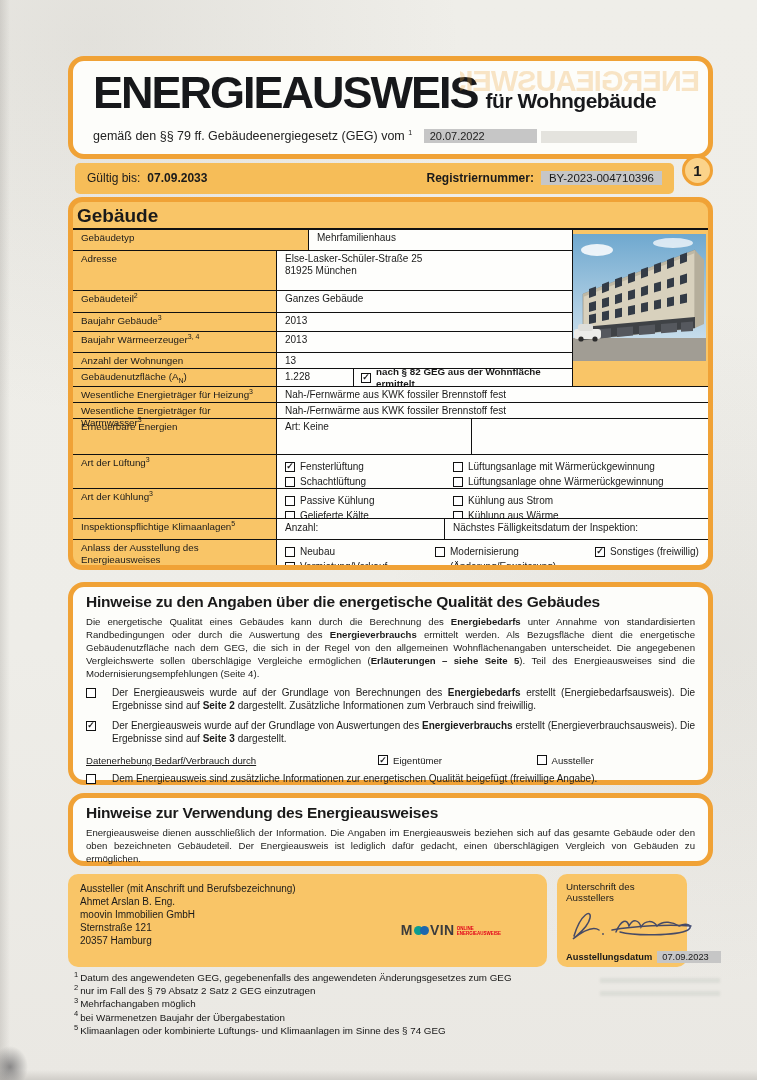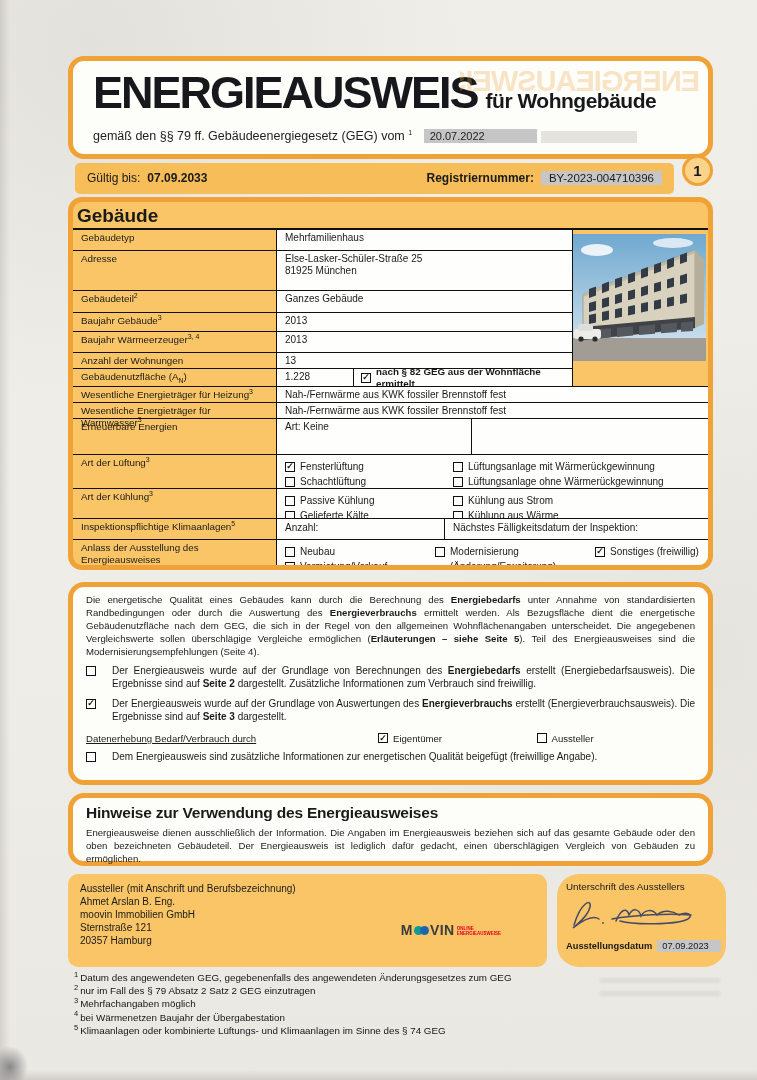--- a/index.html
+++ b/index.html
@@ -37,21 +37,21 @@
   .vdate { font-weight:bold; margin-left:7px; }
   .reg-label { font-weight:bold; margin-right:7px; }
   .reg-chip { font-size:11.5px; padding:1px 8px; }
   .page-circle { left:682px; top:155px; width:31px; height:31px; border-radius:50%; border:3.5px solid #f0a236; background:#fbd38a; display:flex; align-items:center; justify-content:center; font-weight:bold; font-size:15px; }
 
   
   .gebaeude-box { left:68px; top:197px; width:645px; height:373px; background:#f9c567; border-radius:14px; overflow:hidden; }
   .gb-title { font-size:19px; font-weight:bold; padding:3px 0 1px 4px; border-bottom:2.5px solid #111; }
   .trow { display:flex; border-top:1.5px solid #111; position:relative; }
   .toprows { width:500px; }
-  .toprows .trow:first-child { border-top:none; }
+  .toprows .trow:first-child { border-top:none;gap:32px; }
   .botrows .trow:first-child { border-top:1.5px solid #111; }
   .tlabel { width:203px; flex:none; padding:2px 4px 0 8px; font-size:9.8px; line-height:11.5px; }
   .tvalue { flex:1; background:#fefefc; border-left:1.5px solid #111; padding:2px 6px 0 8px; font-size:10px; line-height:12px; }
   .toprows .tvalue { border-right:1.5px solid #111; }
   .vcell { border-right:1.5px solid #111; flex:none; }
   .rh16{height:16px}.rh18{height:18px}.rh19{height:19px}.rh20{height:20px}.rh21{height:21px}
   .rh22{height:22px}.rh30{height:30px}.rh34{height:34px}.rh36{height:36px}.rh40{height:40px}
   .cb { width:10px; height:10px; border:1.2px solid #111; display:inline-flex; align-items:center; justify-content:center; font-size:9px; font-weight:bold; background:#fff; margin-right:5px; flex:none; line-height:9px; }
   .opt { display:flex; align-items:center; margin-top:2px; font-size:10px; line-height:13px; white-space:nowrap; }
   .optcol1 { width:168px; flex:none; padding-top:1px; }
@@ -71,21 +71,21 @@
   .daten-row .dopt { display:flex; align-items:center; width:186px; }
 
   
   .issuer-box { left:68px; top:874px; width:479px; height:93px; background:#f9c567; border-radius:10px; padding:8px 12px; font-size:10px; line-height:13px; }
   .moovin { position:absolute; right:46px; bottom:30px; display:flex; align-items:center; }
   .moovin .m { font-weight:bold; font-size:14px; color:#3c3c3c; letter-spacing:0.5px; }
   .moovin .dot { width:9px; height:9px; border-radius:50%; display:inline-block; }
   .moovin .d1 { background:#0d9c8f; margin-left:1px; }
   .moovin .d2 { background:#1d66ae; margin-left:-3px; margin-right:1px; }
   .moovin .sub { font-size:4.5px; line-height:5px; color:#e2001a; margin-left:2px; font-weight:bold; }
-  .signature-box { left:557px; top:874px; width:169px; height:93px; background:#f9c567; border-radius:22px; padding:7px 9px 0 9px; }
+  .signature-box { left:557px; top:874px; width:130px; height:93px; background:#f9c567; border-radius:10px; padding:7px 9px 0 9px; }
   .sig-title { font-size:9.8px; line-height:11px; }
   .sig-svg { margin:0 0 0 -2px; }
   .sig-date-row { display:flex; align-items:center; font-size:9.3px; }
   .sig-date-row .chip { padding:1px 12px 1px 5px; margin-left:5px; font-size:9.3px; }
 
   
   .footnotes { left:74px; top:971px; width:580px; font-size:9.8px; line-height:13.2px; color:#161616; }
   .fn sup { font-size:7.5px; margin-right:2px; }
 
   
@@ -326,20 +326,21 @@
       <g>
         <rect x="1" y="95" width="27" height="10" rx="3" fill="#ecece9"></rect>
         <rect x="5" y="90" width="15" height="7" rx="2.5" fill="#dededa"></rect>
         <circle cx="8" cy="105" r="2.6" fill="#2c2c2c"></circle>
         <circle cx="22" cy="105" r="2.6" fill="#2c2c2c"></circle>
       </g>
     </svg>
   </div>
 
   <div class="obox hints-box">
+    <div class="sec-title">Hinweise zu den Angaben über die energetische Qualität des Gebäudes</div>
     <div class="para">
       <span>Die energetische Qualität eines Gebäudes kann durch die Berechnung des </span><span class="b">Energiebedarfs</span><span> unter Annahme von standardisierten Randbedingungen oder durch die Auswertung des </span><span class="b">Energieverbrauchs</span><span> ermittelt werden. Als Bezugsfläche dient die energetische Gebäudenutzfläche nach dem GEG, die sich in der Regel von den allgemeinen Wohnflächenangaben unterscheidet. Die angegebenen Vergleichswerte sollen überschlägige Vergleiche ermöglichen (</span><span class="b">Erläuterungen – siehe Seite 5</span><span>). Teil des Energieausweises sind die Modernisierungsempfehlungen (Seite 4).</span>
     </div>
     <div class="cbitem">
       <span class="cb"></span>
       <div class="txt">
         <span>Der Energieausweis wurde auf der Grundlage von Berechnungen des </span><span class="b">Energiebedarfs</span><span> erstellt (Energiebedarfsausweis). Die Ergebnisse sind auf </span><span class="b">Seite 2</span><span> dargestellt. Zusätzliche Informationen zum Verbrauch sind freiwillig.</span>
       </div>
     </div>
     <div class="cbitem">

